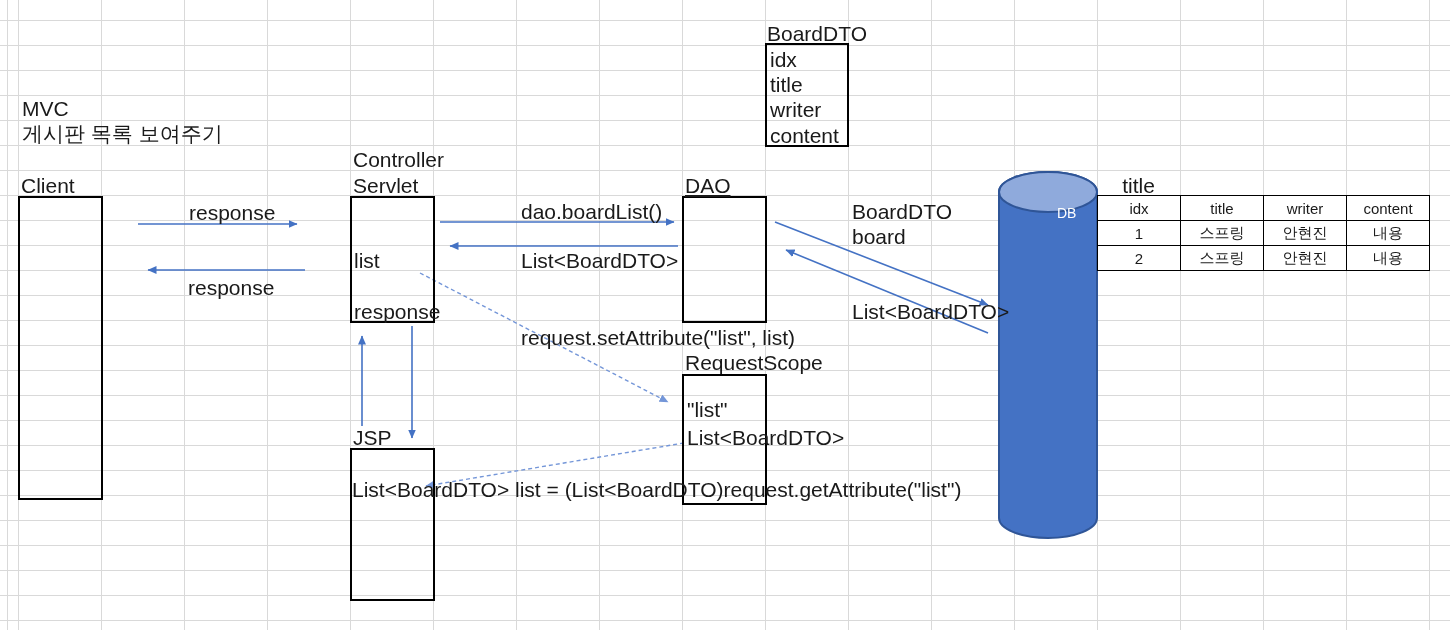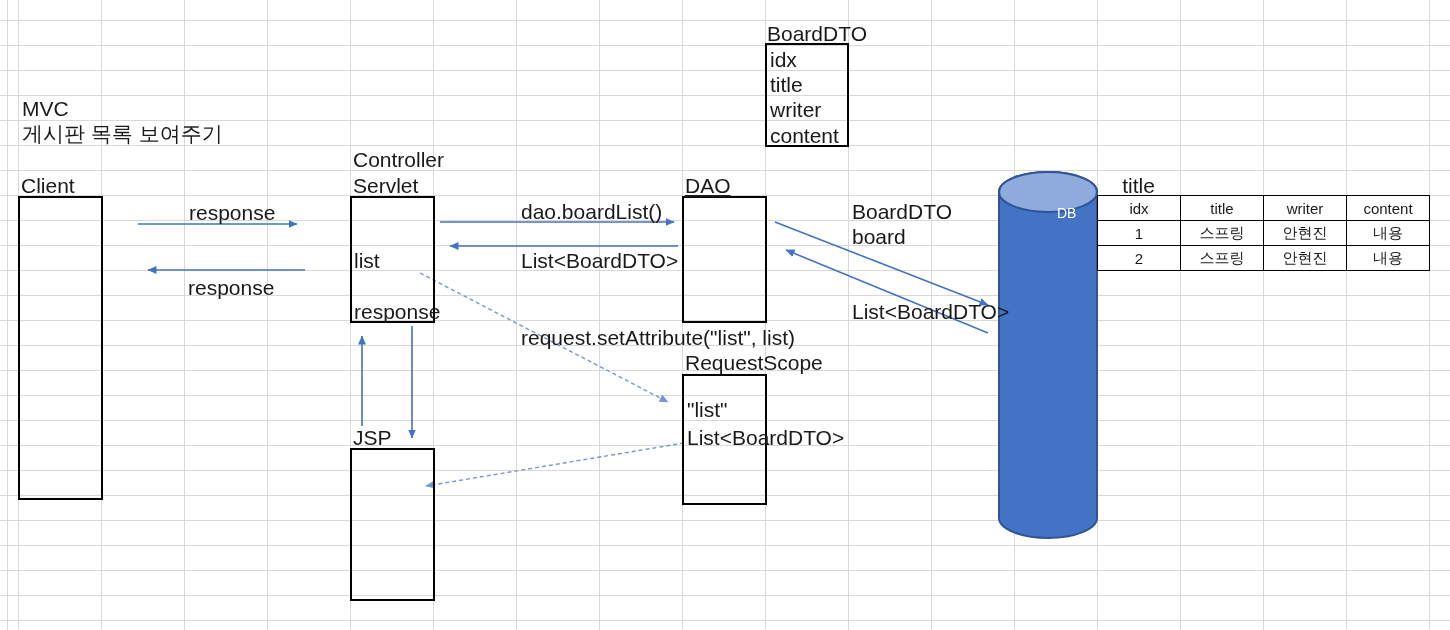--- a/index.html
+++ b/index.html
@@ -124,20 +124,21 @@
   <div class="lbl" style="left:687px; top:428px;">List&lt;BoardDTO&gt;</div>
 
   <div class="lbl" style="left:189px; top:203px;">response</div>
   <div class="lbl" style="left:188px; top:278px;">response</div>
   <div class="lbl" style="left:521px; top:202px;">dao.boardList()</div>
   <div class="lbl" style="left:521px; top:251px;">List&lt;BoardDTO&gt;</div>
   <div class="lbl" style="left:852px; top:202px;">BoardDTO</div>
   <div class="lbl" style="left:852px; top:227px;">board</div>
   <div class="lbl" style="left:852px; top:302px;">List&lt;BoardDTO&gt;</div>
   <div class="lbl" style="left:521px; top:328px;">request.setAttribute("list", list)</div>
+  <div class="lbl" style="left:352px; top:480px;">List&lt;BoardDTO&gt; list = (List&lt;BoardDTO)request.getAttribute("list")</div>
 
   <div class="lbl centered" style="left:1097px; top:176px; width:83px;">title</div>
   <table class="board-table">
     <tbody>
       <tr>
         <th>idx</th>
         <th>title</th>
         <th>writer</th>
         <th>content</th>
       </tr>

